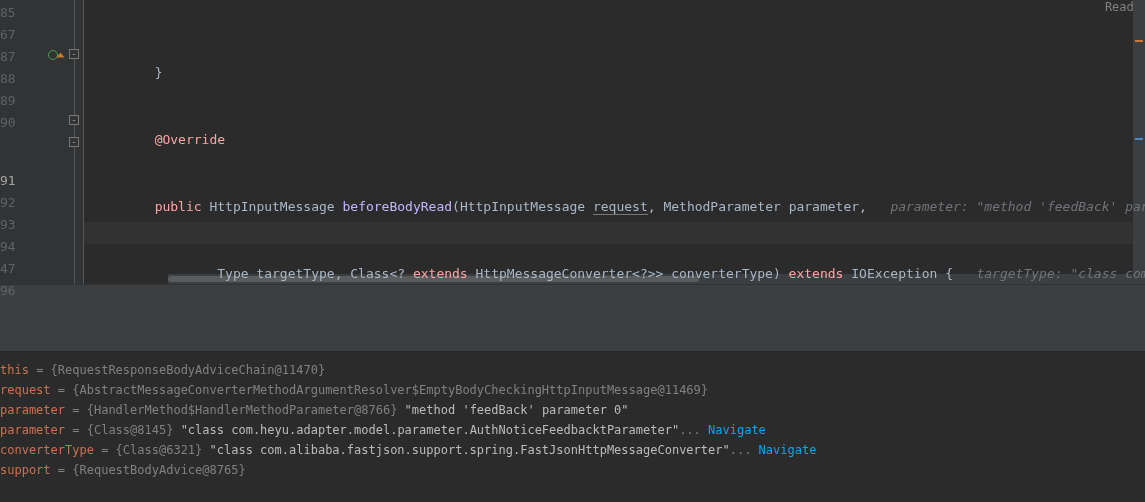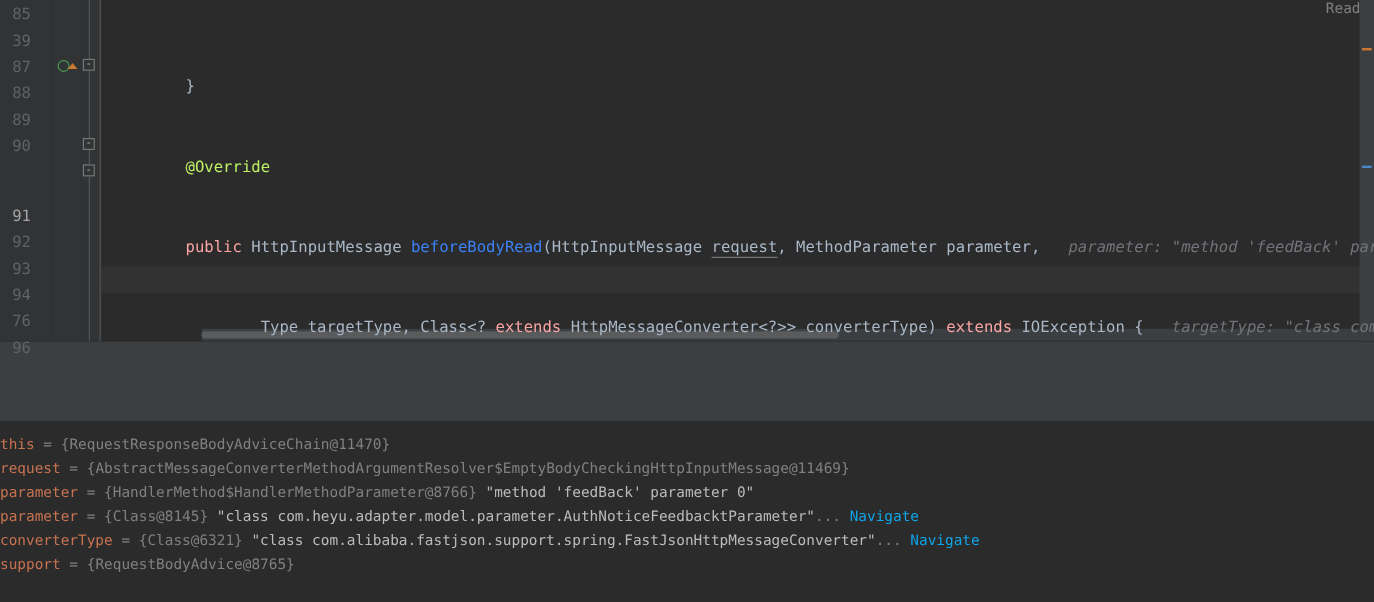--- a/index.html
+++ b/index.html
@@ -1,33 +1,33 @@
 <!DOCTYPE html>
 <html><head>
 <meta charset="utf-8">
 <style>
   * { margin: 0; padding: 0; box-sizing: border-box; }
   html, body { width: 1145px; height: 502px; overflow: hidden; background: #2b2b2b; font-family: "Consolas","Menlo","Monaco",monospace; font-size: 13px; }
   .editor-area { position: relative; width: 100%; height: 284px; background: #2b2b2b; display:flex; }
-  .gutter-ln { width: 44px; background: #313335; color: #606366; text-align: center; padding-top: 2px; }
+  .gutter-ln { width: 44px; background: #313335; color: #606366; text-align: left; padding-top: 2px; }
   .gutter-ln .ln { height: 22px; line-height: 22px; padding-right: 8px; }
   .ln.current { color:#a4a3a3;margin-top:36px; }
   .gutter-marks { width: 24px; background:#313335; position:relative; }
   .mark-gutter-ring { position:absolute; left:4px; width:10px; height:10px; border:1.5px solid #499c54; border-radius:50%; }
   .mark-arrow { position:absolute; left:14px; top:1px; width:0; height:0; border-left:5px solid #cc7832; border-top:4px solid transparent; border-bottom:4px solid transparent; transform:rotate(-90deg); }
   .fold-gutter { width: 16px; background:#313335; border-right:1px solid #555; position:relative;}
   .fold-line { position:absolute; left:6px; top:0; bottom:0; width:1px; background:#555; }
   .fold-minus { position:absolute; left:1px; width:10px; height:10px; border:1px solid #777; background:#313335; color:#aaa; font-size:9px; line-height:8px; text-align:center; }
   .code { flex:1; position:relative; padding-top:2px; white-space:pre; color:#a9b7c6; overflow:hidden; }
   .code .row { height:22px; line-height:22px; padding-left: 8px; position:relative; }
   .cur-row { background:#323232; position:absolute; left:0; right:0; height:22px; z-index:0; }
   .row > * { position:relative; z-index:1; }
   .k-orange { color:#fca5a5; }
-  .k-yellow { color:#3b82f6; }
-  .k-olive  { color:#bef264; }
+  .k-yellow { color:#c4b5fd; }
+  .k-olive  { color:#fca5a5; }
   .k-hint { color:#72737a; font-style:italic; }
   .underline { border-bottom:1px solid #777; }
   .top-corner { position:absolute; top:0; right:4px; color:#808080; font-size:12px; }
   .scroll-strip { position:absolute; top:0; right:0; width:12px; height:284px; background:#3c3f41; }
   .strip-mark { position:absolute; left:2px; right:2px; height:2px; }
   .hscroll { position:absolute; left:84px; right:12px; bottom:0; height:10px; background:#3c3f41; }
   .hscroll .thumb { position:absolute; top:2px; left:0; height:6px; width:55%; background:#595b5d; border-radius:3px; }
   .mid-band { width:100%; height:68px; background:#3c3f41; border-top:1px solid #323232; border-bottom:1px solid #282828; }
   .debug-panel { width:100%; height:174px; background:#2b2b2b; padding:8px 0 0 0; font-size:12px; color:#bbbbbb; }
   .dbg-row { height:20px; line-height:20px; padding-left:0; white-space:pre; }
@@ -35,30 +35,30 @@
   .dbg-dim { color:#808080; }
   .dbg-str { color:#bbbbbb; }
   .dbg-link { color:#0ea5e9; cursor:pointer; }
 </style>
 </head>
 <body>
 
 <div class="editor-area">
   <div class="gutter-ln">
     <div class="ln">85</div>
-    <div class="ln">39</div>
+    <div class="ln">67</div>
     <div class="ln">87</div>
     <div class="ln">88</div>
     <div class="ln">89</div>
     <div class="ln">90</div>
     <div class="ln current">91</div>
     <div class="ln">92</div>
     <div class="ln">93</div>
     <div class="ln">94</div>
-    <div class="ln">76</div>
+    <div class="ln">47</div>
     <div class="ln">96</div>
   </div>
   <div class="gutter-marks">
     <span class="mark-gutter-ring" style="top:50px"></span>
     <span class="mark-arrow" style="top:51px"></span>
   </div>
   <div class="fold-gutter">
     <div class="fold-line"></div>
     <div class="fold-minus" style="top:49px">-</div>
     <div class="fold-minus" style="top:115px">-</div>

